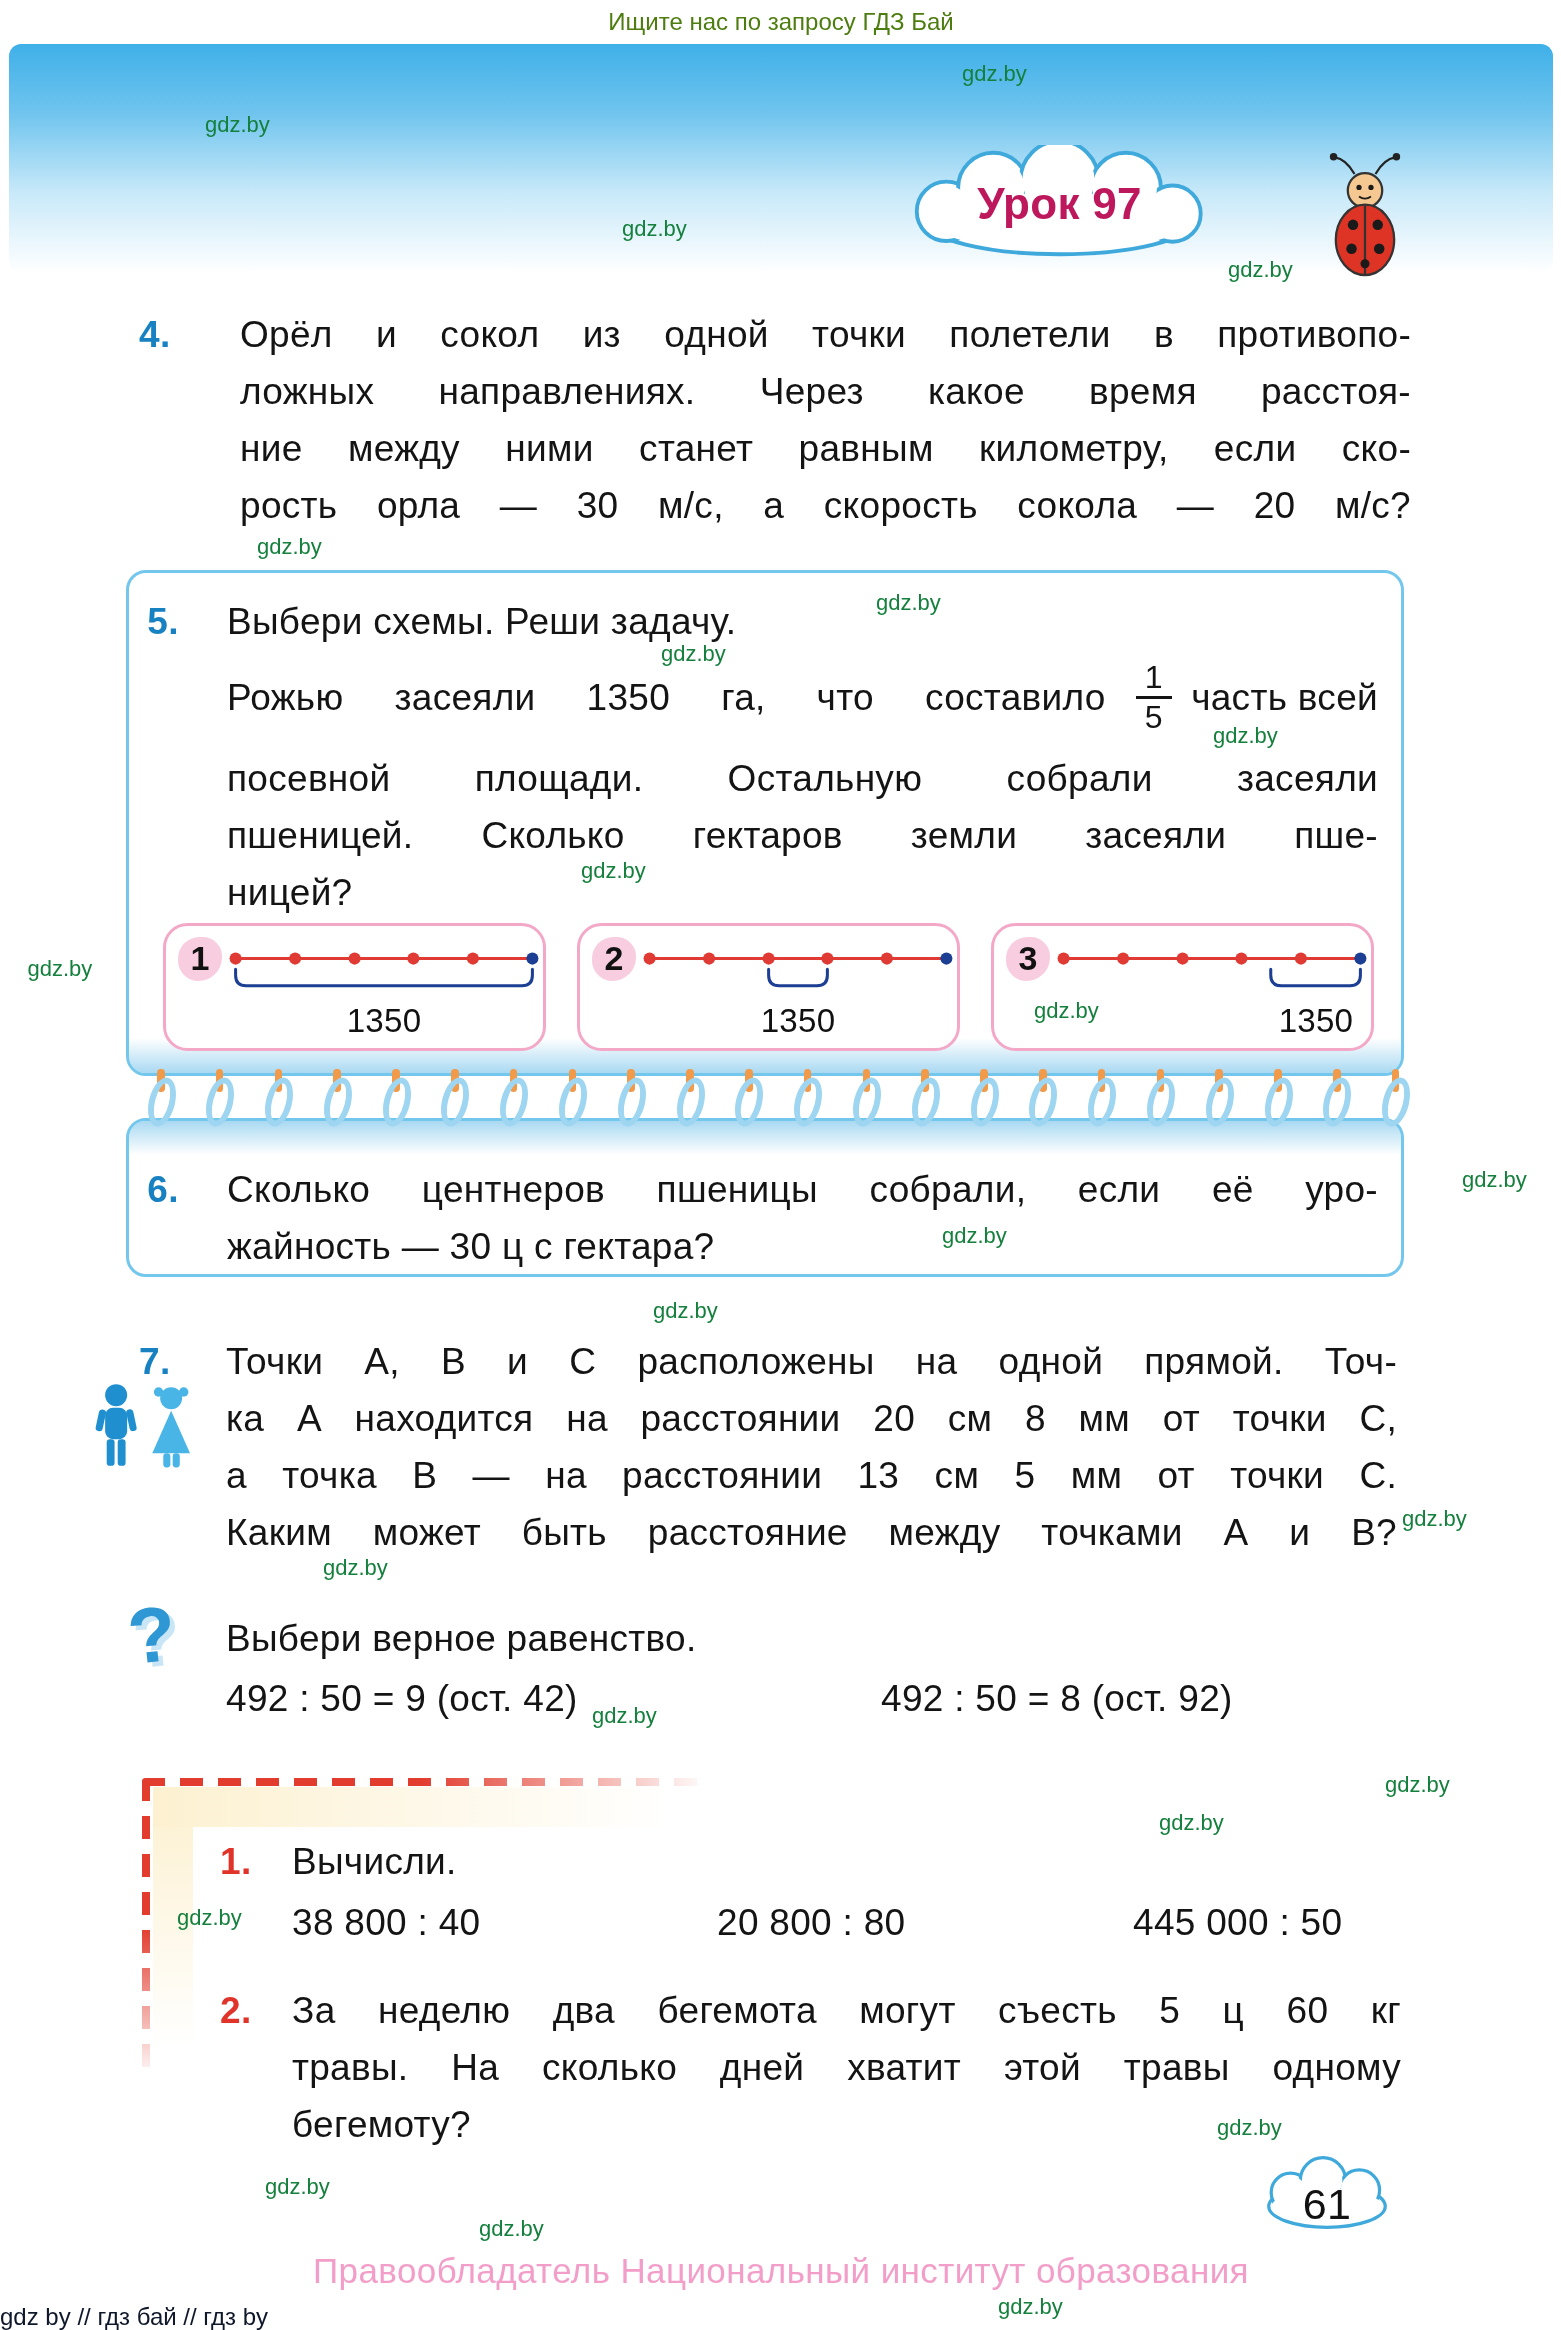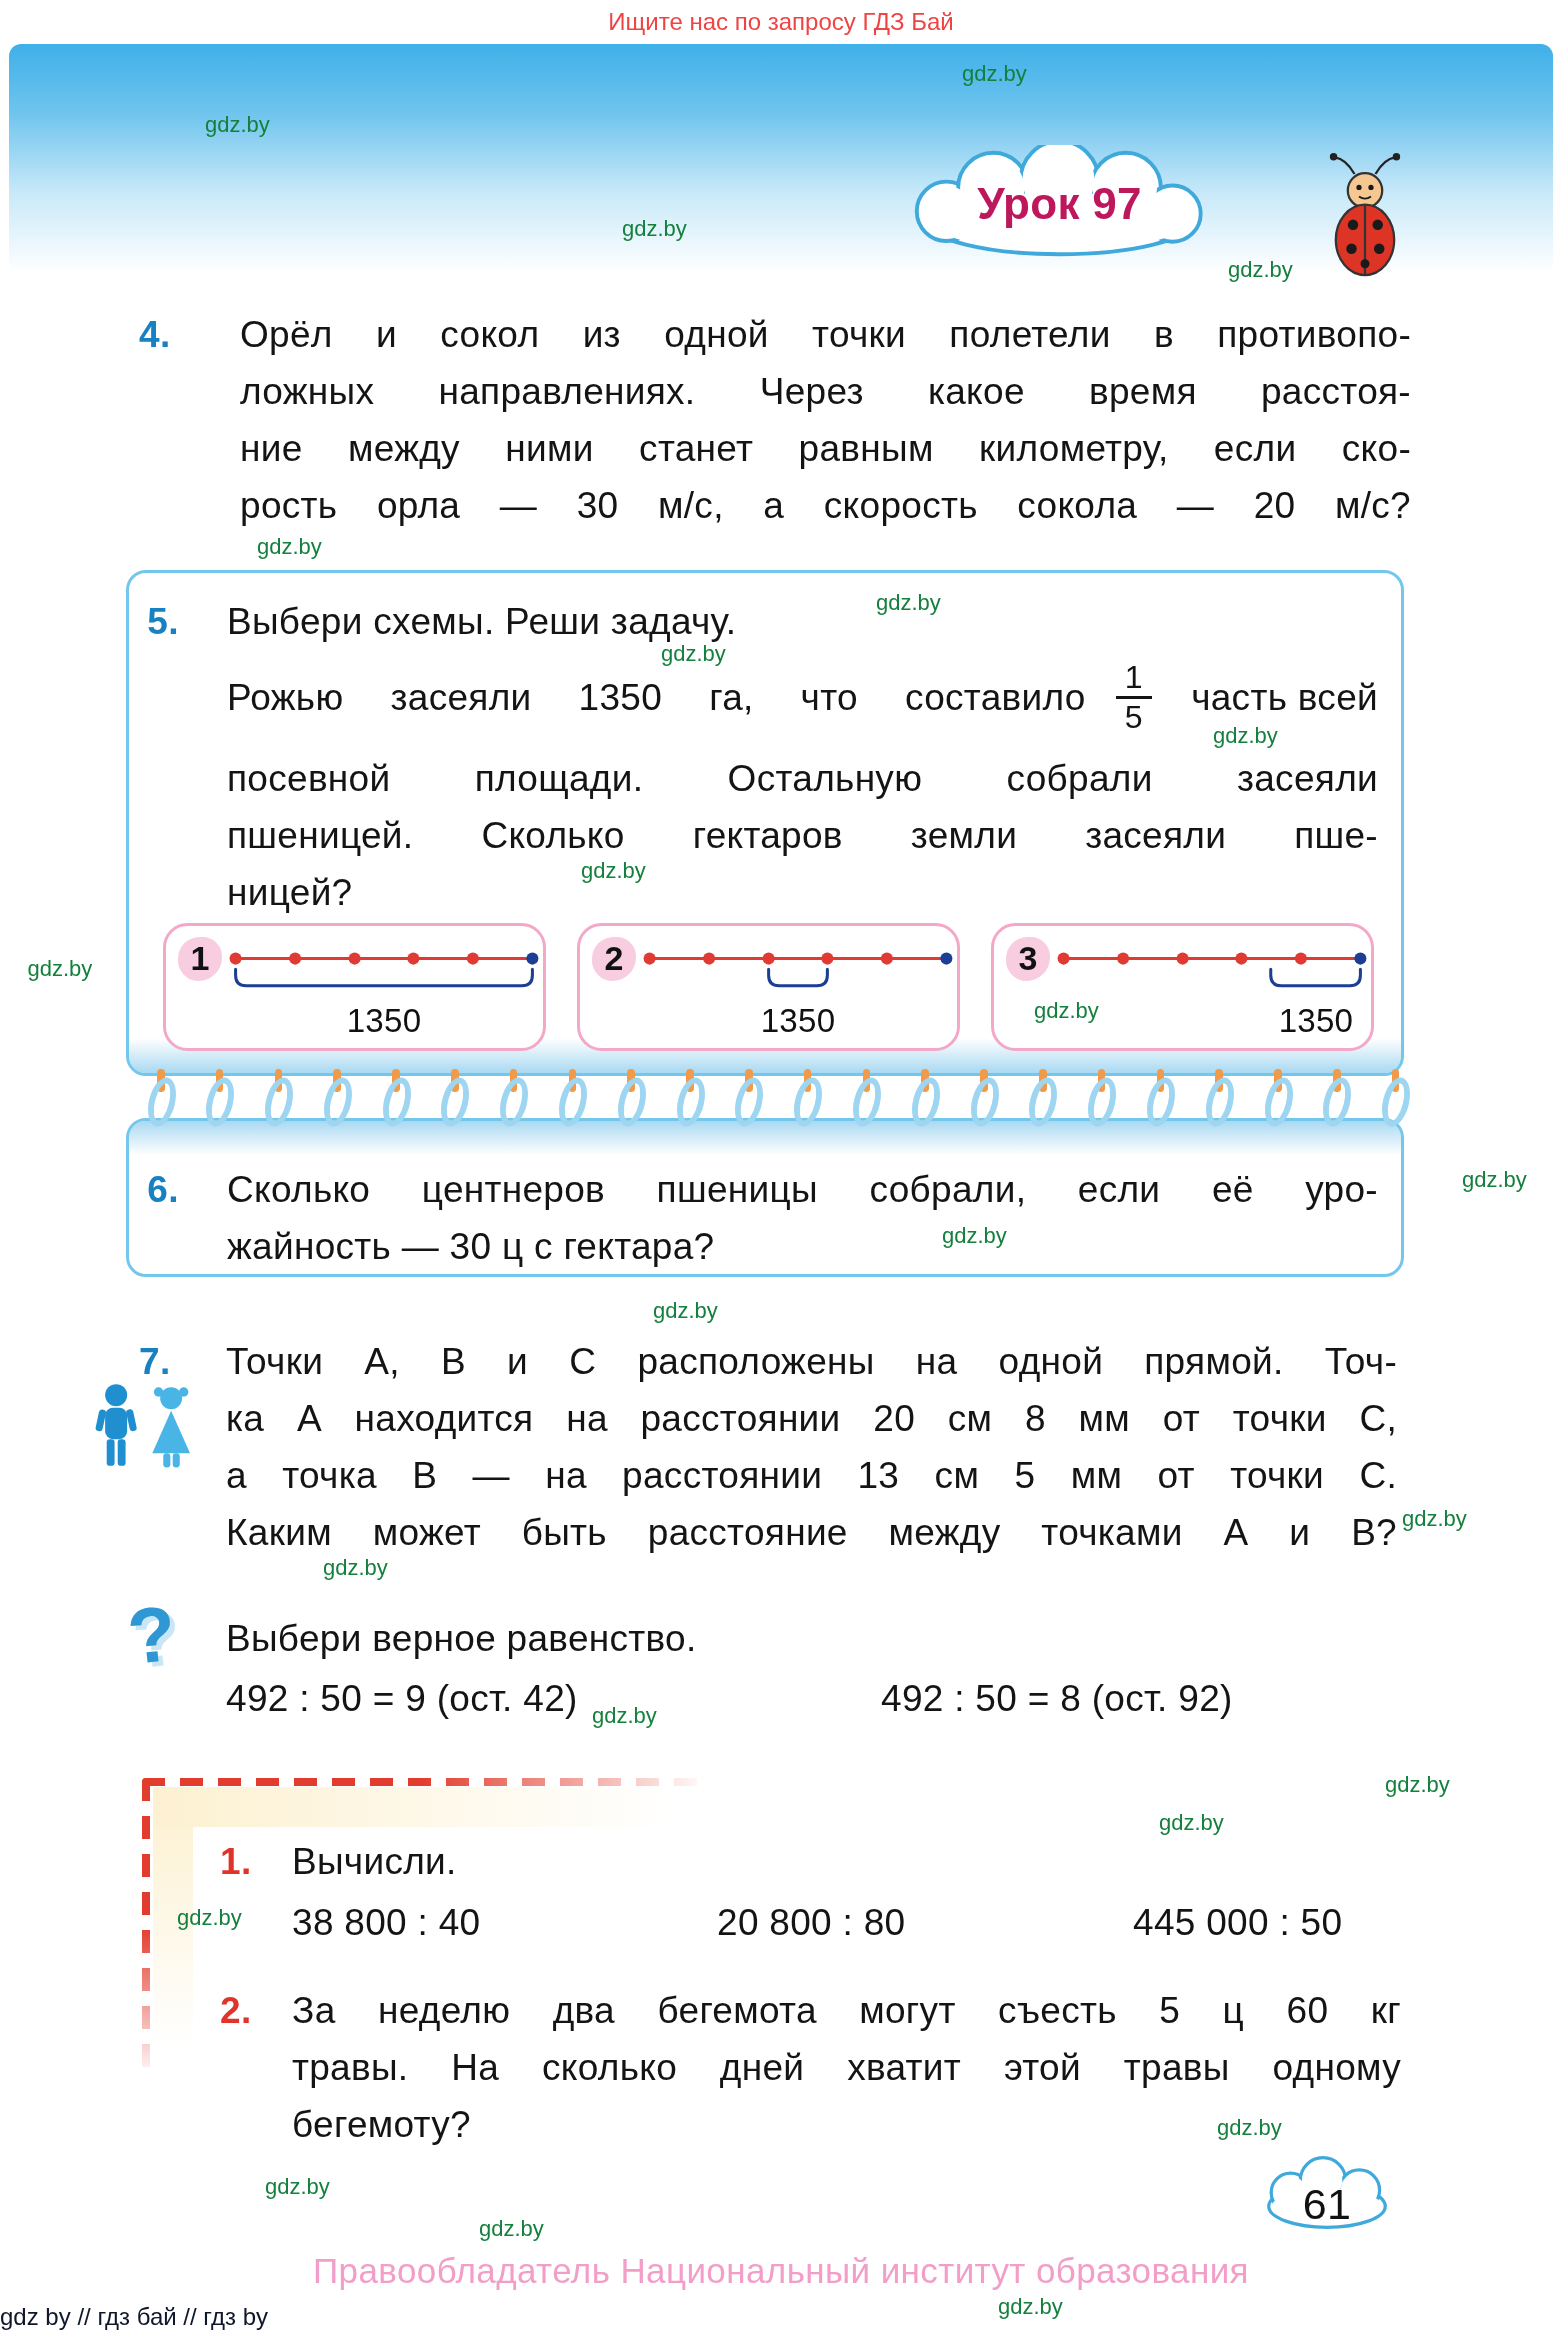--- a/index.html
+++ b/index.html
@@ -7,21 +7,21 @@
   .page {
     position:relative; width:1562px; height:2330px; background:#ffffff;
     font-family:"Liberation Sans","DejaVu Sans",sans-serif; color:#141414; overflow:hidden;
     letter-spacing:0.3px;
   }
   .t  { font-size:37px; line-height:57px; color:#141414; }
   .jl { text-align:justify; text-align-last:justify; }
   .wm { position:absolute; font-size:22px; color:#15803d; z-index:9; letter-spacing:0; }
 
   .top-banner { position:absolute; top:7.6px; left:0; width:100%; text-align:center;
-    font-size:24px; color:#ef4444; z-index:10; letter-spacing:0; }
+    font-size:24px; color:#4d7c0f; z-index:10; letter-spacing:0; }
   .sky { position:absolute; top:44px; left:9.2px; width:1544px; height:229px; border-radius:12.2px;
     background:linear-gradient(180deg,#3fb0e8 0%,#6fc4ee 30%,#c8e9f9 65%,#ffffff 100%); }
 
   .lesson-cloud { position:absolute; left:872px; top:145px; width:375px; height:122px; z-index:3; }
   .lesson-cloud .cloud-text { position:absolute; left:0; top:34px; width:100%; text-align:center;
     font-size:44px; font-weight:bold; color:#be185d; }
   .ladybug { position:absolute; left:1320px; top:150px; z-index:3; }
 
   .pnum-blue { position:absolute; font-size:37px; font-weight:bold; color:#1781c2; line-height:57px; }
   .pnum-red  { position:absolute; font-size:37px; font-weight:bold; color:#e0332a; line-height:57px; }
@@ -35,21 +35,21 @@
   .edge-bottom { position:absolute; left:0; bottom:0; width:100%; height:35px;
     border-radius:0 0 16px 16px;
     background:linear-gradient(180deg, rgba(169,217,242,0) 0%, #a9d9f2 100%); }
   .edge-top { position:absolute; left:0; top:0; width:100%; height:34px;
     border-radius:16px 16px 0 0;
     background:linear-gradient(0deg, rgba(169,217,242,0) 0%, #a9d9f2 100%); }
 
   .b5-sentence { position:absolute; left:98px; top:80px; width:1151px; height:90px;
     display:flex; align-items:center; }
   .b5-before { flex:1; font-size:37px; text-align:justify; text-align-last:justify; margin-right:30px; }
-  .b5-after  { margin-left:39px; font-size:37px; white-space:nowrap; }
+  .b5-after  { margin-left:19px; font-size:37px; white-space:nowrap; }
   .frac { display:flex; flex-direction:column; align-items:center; font-size:32px; line-height:1.12; }
   .frac span { padding:0 9.2px; }
   .frac .den { border-top:3.1px solid #141414; padding-top:1.5px; }
 
   .schemes { position:absolute; left:34px; top:350px; width:1211px; display:flex; gap:31px; z-index:1; }
   .scheme { position:relative; width:383px; height:128px; border:3.1px solid #f3a8c8;
     border-radius:24.5px; background:#fff; }
   .scheme-num { position:absolute; left:12.2px; top:10.7px; width:44px; height:44px;
     background:#f9cde0; border-radius:50% 45% 55% 48%;
     display:flex; align-items:center; justify-content:center;

